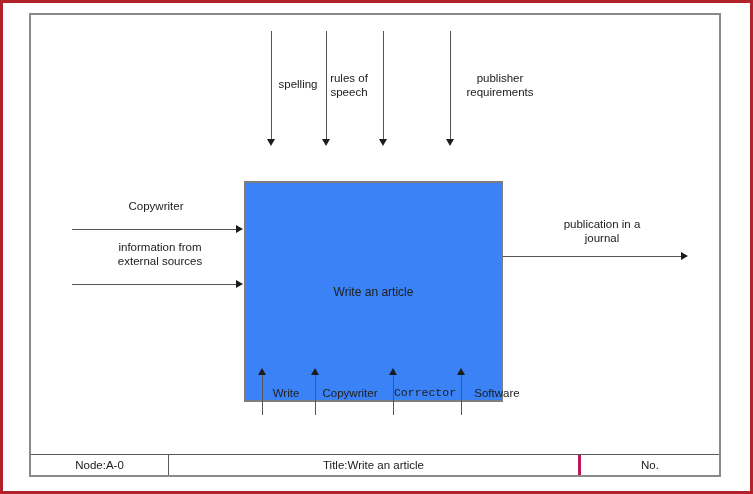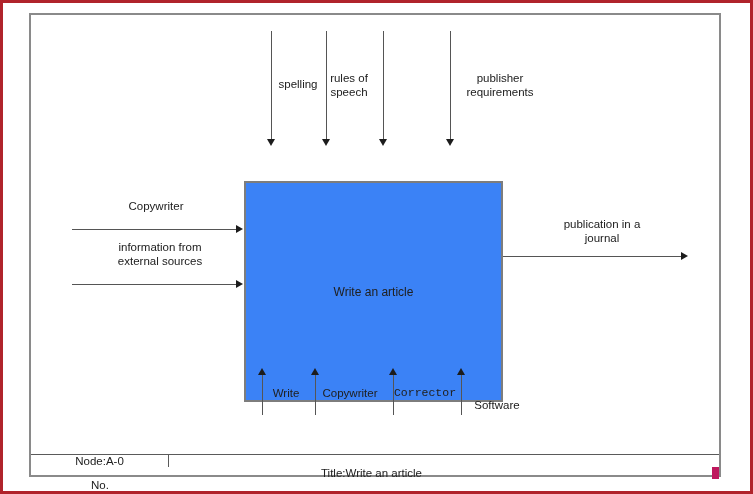--- a/index.html
+++ b/index.html
@@ -51,31 +51,30 @@
   .ah-down  { border-left: 4px solid transparent; border-right: 4px solid transparent; border-top: 7px solid #1c1c1c; }
   .ah-up    { border-left: 4px solid transparent; border-right: 4px solid transparent; border-bottom: 7px solid #1c1c1c; }
   .ah-right { border-top: 4px solid transparent; border-bottom: 4px solid transparent; border-left: 7px solid #1c1c1c; }
   .footer {
     position: absolute;
     left: 0; right: 0; bottom: 0;
     height: 20px;
     border-top: 1px solid #5a5a5a;
     display: flex;
     align-items: stretch;
-    flex-direction: column;
   }
   .footer .cell {
     display: flex;
     align-items: center;
     justify-content: center;
     font-size: 11.5px;
     box-sizing: border-box;
   }
   .cell-node   { width: 138px; border-right: 1px solid #5a5a5a; }
-  .cell-title  { flex: 1; border-right: 7px solid #be185d; }
+  .cell-title  { flex: 1; border-right: 3px solid #be185d; }
   .cell-number { width: 138px; text-align: center; }
 </style>
 </head>
 <body>
 
 <div class="screen">
 
   <div class="frame">
     <div class="footer">
       <div class="cell cell-node">Node:A-0</div>
@@ -122,15 +121,15 @@
   <div class="ah ah-up" style="left:308px; top:365px;"></div>
   <div class="line vline" style="left:311.5px; top:372px; height:40px;"></div>
   <div class="ah ah-up" style="left:386px; top:365px;"></div>
   <div class="line vline" style="left:389.5px; top:372px; height:40px;"></div>
   <div class="ah ah-up" style="left:454px; top:365px;"></div>
   <div class="line vline" style="left:457.5px; top:372px; height:40px;"></div>
 
   <div class="lbl" style="left:283px; top:383px;">Write</div>
   <div class="lbl" style="left:347px; top:383px;">Copywriter</div>
   <div class="lbl" style="left:422px; top:383px;font-family:Liberation Mono, monospace;">Corrector</div>
-  <div class="lbl" style="left:494px; top:383px;margin-top:12px;">Software</div>
+  <div class="lbl" style="left:494px; top:383px;">Software</div>
 
 </div>
 
 </body></html>

